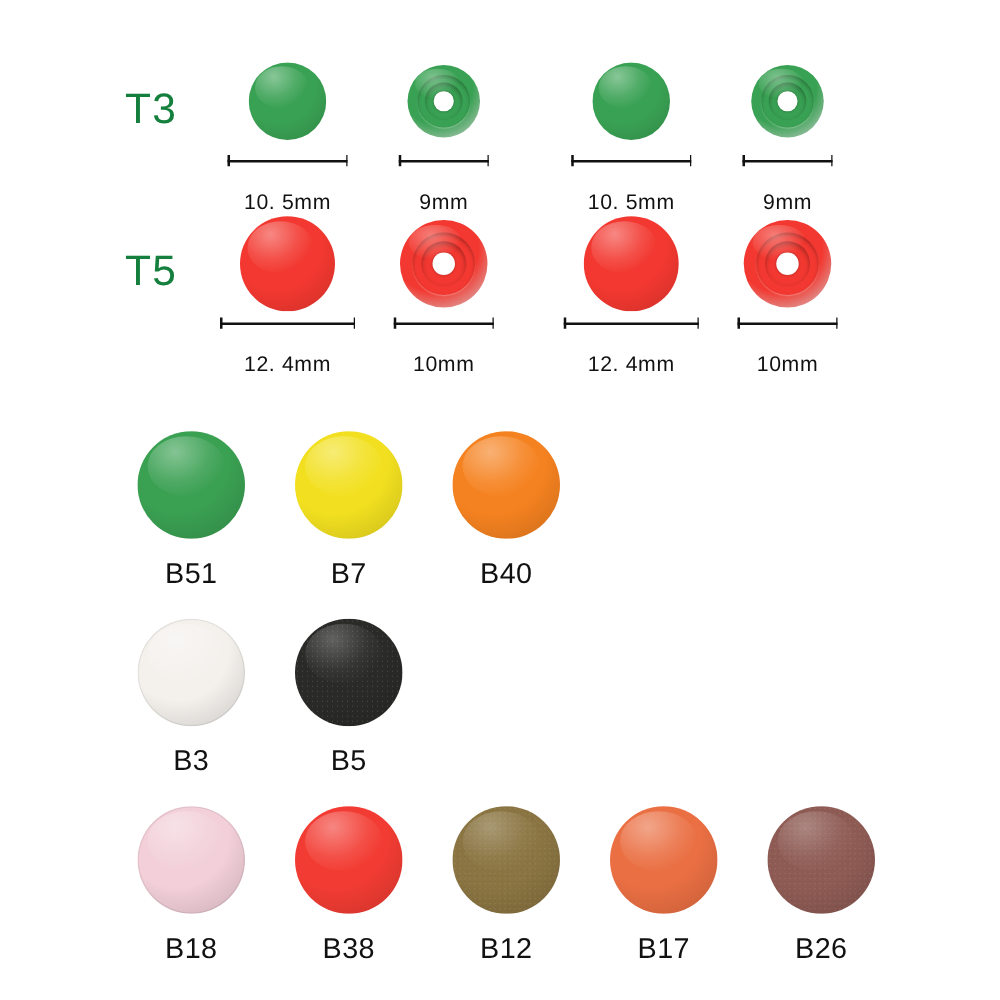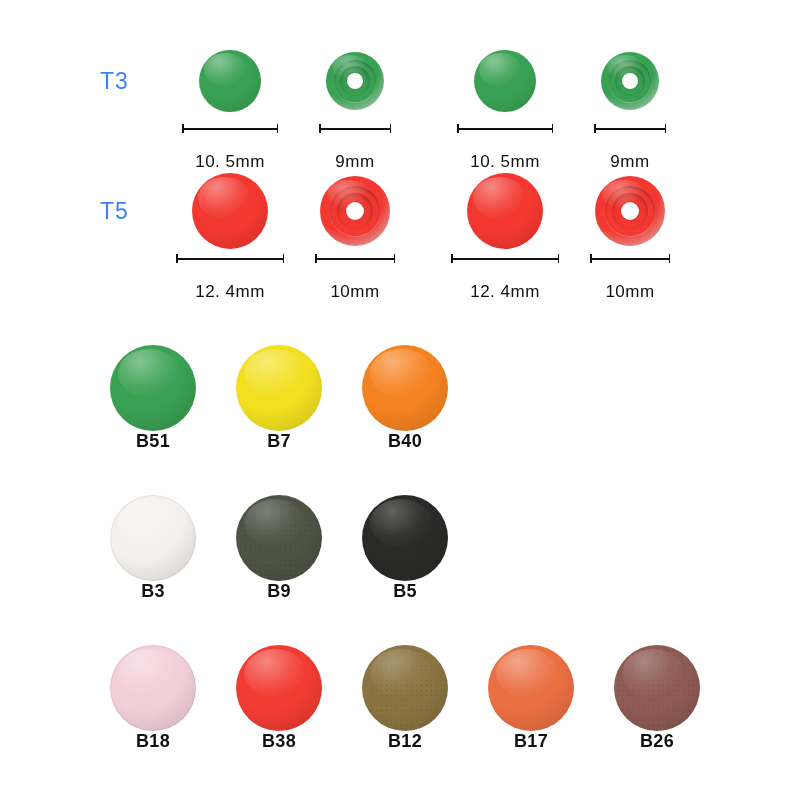--- a/index.html
+++ b/index.html
@@ -19,23 +19,23 @@
   
   .spec-row {
     position: absolute;
     left: 0; width: 800px;
     height: 120px;
   }
   .spec-label {
     position: absolute;
     left: 100px;
     top: 30px;
-    font-size: 23px;
+    font-size: 34px;
     font-weight: 400;
-    color: #3b82f6;
+    color: #15803d;
     letter-spacing: 1px;
     line-height: 1;
   }
   .spec-cell {
     position: absolute;
     top: 0;
     width: 150px;
     height: 120px;
   }
   .part-wrap {
@@ -182,23 +182,24 @@
     background-image:
       radial-gradient(rgba(255,255,255,0.16) 0.6px, transparent 0.7px),
       radial-gradient(rgba(0,0,0,0.13) 0.6px, transparent 0.7px);
     background-size: 4px 4px, 5px 5px;
     background-position: 0 0, 2px 3px;
   }
   .swatch-disc.light-edge {
     box-shadow: inset 0 0 0 1px rgba(0,0,0,0.07);
   }
   .swatch-label {
-    font-size: 18px;
+    margin-top: 14px;
+    font-size: 23px;
     color: #111;
-    font-weight: 700;
+    font-weight: 400;
     letter-spacing: 0.3px;
   }
 </style>
 </head>
 <body>
 
 <div id="page">
 
   <div id="size-section">
       <div class="spec-row" style="top: 40px;">
@@ -355,27 +356,20 @@
         </div>
       </div>
       <div class="swatch-row">
         <div class="swatch-cell">
           <div class="swatch-disc light-edge" style="background: radial-gradient(circle at 37% 28%, rgb(244, 241, 237) 0%, rgb(244, 241, 237) 50%, rgba(0, 0, 0, 0.17) 100%) rgb(244, 241, 237);">
             <div class="shine"></div>
           </div>
           <div class="swatch-label">B3</div>
         </div>
         <div class="swatch-cell">
-          <div class="swatch-disc textured" style="background: radial-gradient(circle at 37% 28%, rgb(78, 83, 69) 0%, rgb(78, 83, 69) 50%, rgba(0, 0, 0, 0.17) 100%) rgb(78, 83, 69);">
-            <div class="grain"></div>
-            <div class="shine"></div>
-          </div>
-          <div class="swatch-label">B9</div>
-        </div>
-        <div class="swatch-cell">
           <div class="swatch-disc textured" style="background: radial-gradient(circle at 37% 28%, rgb(42, 42, 40) 0%, rgb(42, 42, 40) 50%, rgba(0, 0, 0, 0.17) 100%) rgb(42, 42, 40);">
             <div class="grain"></div>
             <div class="shine"></div>
           </div>
           <div class="swatch-label">B5</div>
         </div>
       </div>
       <div class="swatch-row">
         <div class="swatch-cell">
           <div class="swatch-disc light-edge" style="background: radial-gradient(circle at 37% 28%, rgb(242, 207, 217) 0%, rgb(242, 207, 217) 50%, rgba(0, 0, 0, 0.17) 100%) rgb(242, 207, 217);">

